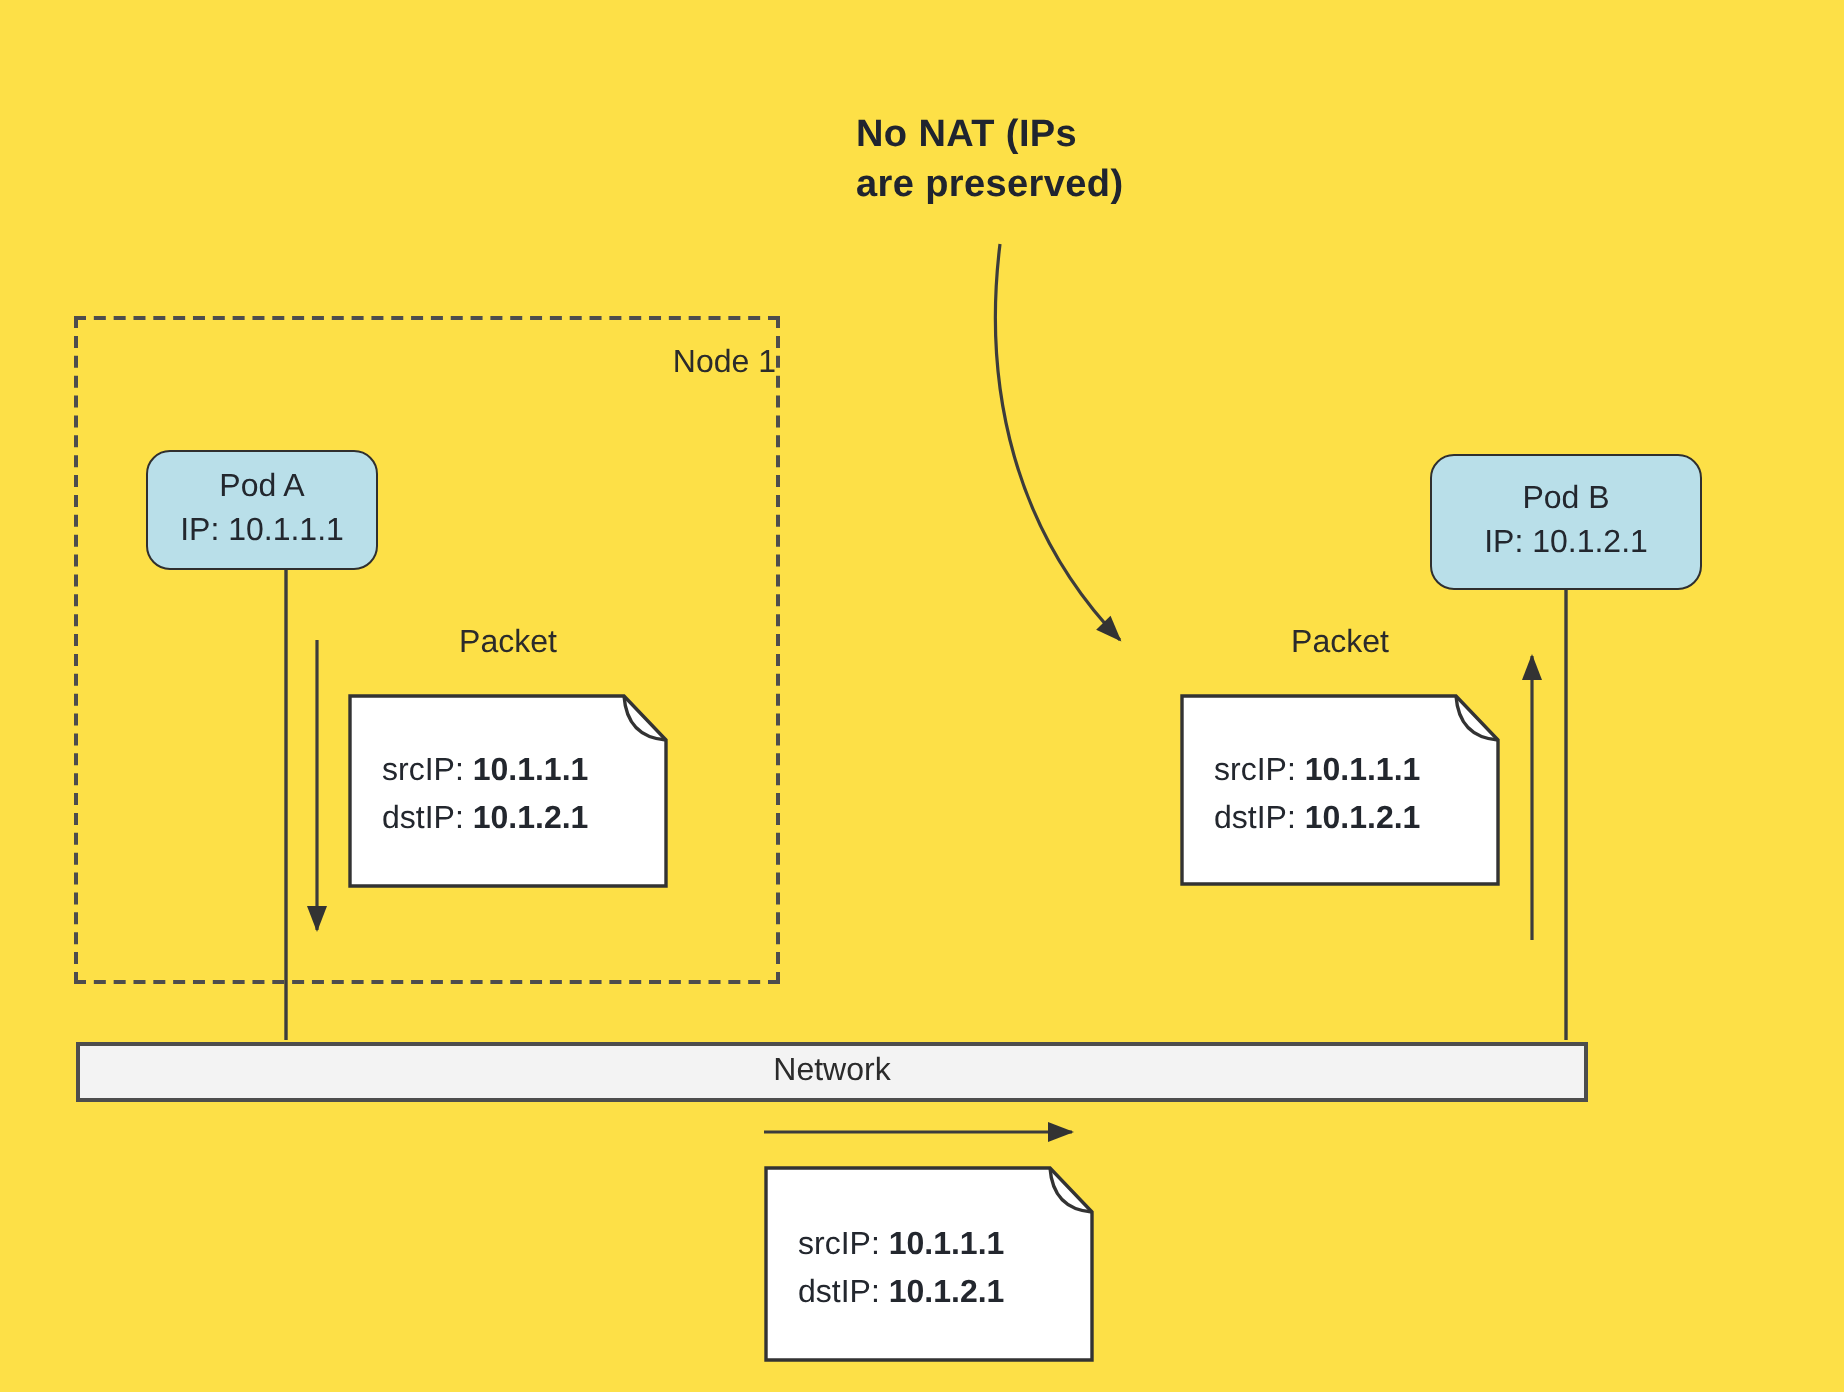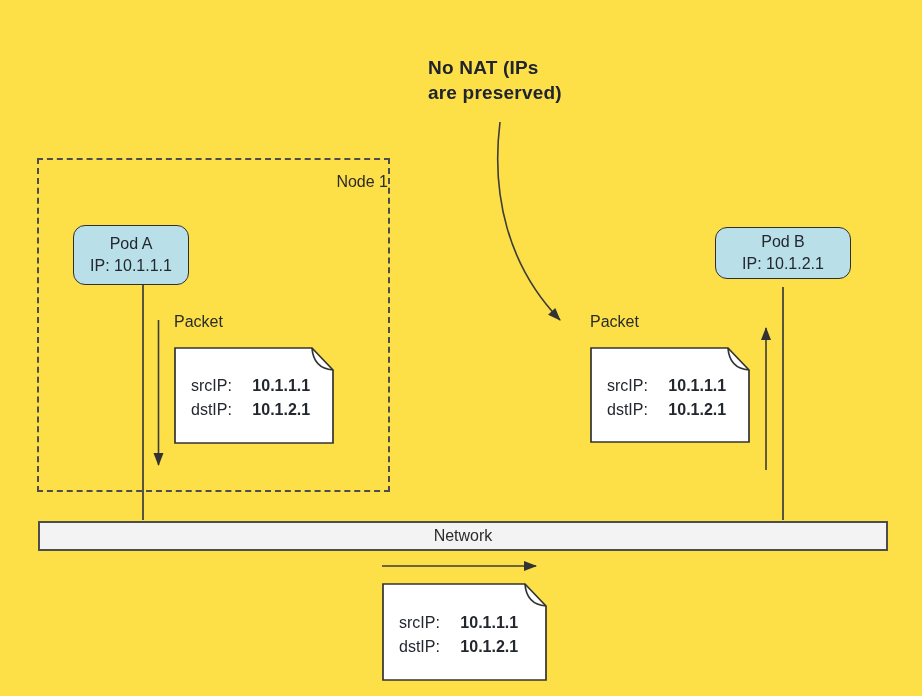--- a/index.html
+++ b/index.html
@@ -52,26 +52,26 @@
     border-radius: 12px;
     display: flex;
     flex-direction: column;
     align-items: center;
     justify-content: center;
     font-size: 16px;
     line-height: 22px;
     color: #23272e;
   }
   .pod.pod-a { left: 73px;  top: 225px; width: 116px; height: 60px; }
-  .pod.pod-b { left: 715px; top: 227px; width: 136px; height: 52px; }
+  .pod.pod-b { left: 715px; top: 227px; width: 136px; height: 68px; }
   .packet-label {
     position: absolute;
     font-size: 16px;
     color: #2b2b2b;
-    text-align: left;
+    text-align: center;
   }
   .packet-label.p1 { left: 174px; top: 313px; width: 160px; }
   .packet-label.p2 { left: 590px; top: 313px; width: 160px; }
   .doc { position: absolute; }
   .doc.d1 { left: 174px; top: 347px; width: 160px; height: 97px; }
   .doc.d2 { left: 590px; top: 347px; width: 160px; height: 96px; }
   .doc.d3 { left: 382px; top: 583px; width: 165px; height: 98px; }
   .doc svg { position: absolute; left: 0; top: 0; overflow: visible; }
   .doc-outline { fill: #ffffff; stroke: #333333; stroke-width: 1.7; stroke-linejoin: miter; }
   .doc-fold { fill: none; stroke: #333333; stroke-width: 1.7; }
@@ -80,25 +80,25 @@
     left: 17px; top: 0; right: 4px; bottom: 0;
     display: flex;
     flex-direction: column;
     justify-content: center;
     padding-top: 5px;
     font-size: 16px;
     line-height: 24px;
     color: #23272e;
     white-space: nowrap;
   }
-  .doc-text b { font-weight: bold; margin-left: 16px; }
+  .doc-text b { font-weight: bold; }
   .network-bar {
     position: absolute;
     left: 38px; top: 521px;
-    width: 850px; height: 30px;
+    width: 756px; height: 30px;
     box-sizing: border-box;
     background: #f3f3f3;
     border: 2px solid #4d4d4d;
     display: flex;
     align-items: center;
     justify-content: center;
     font-size: 16px;
     color: #2b2b2b;
     text-align: right;
   }

